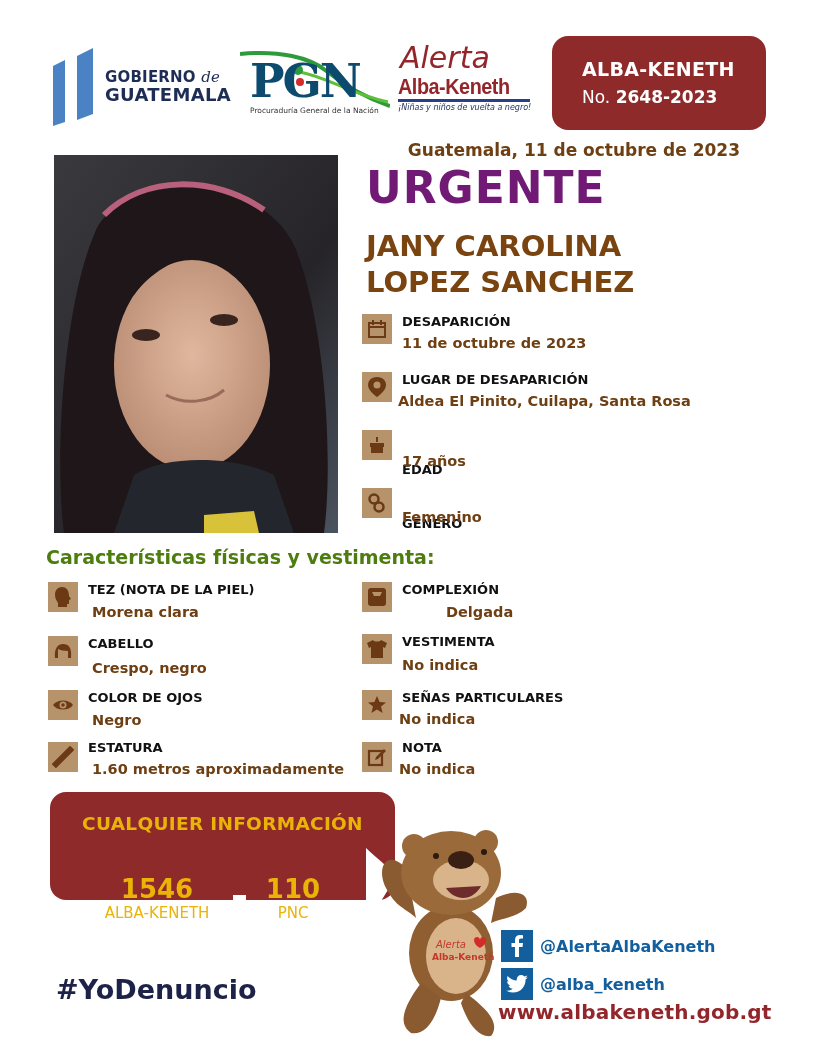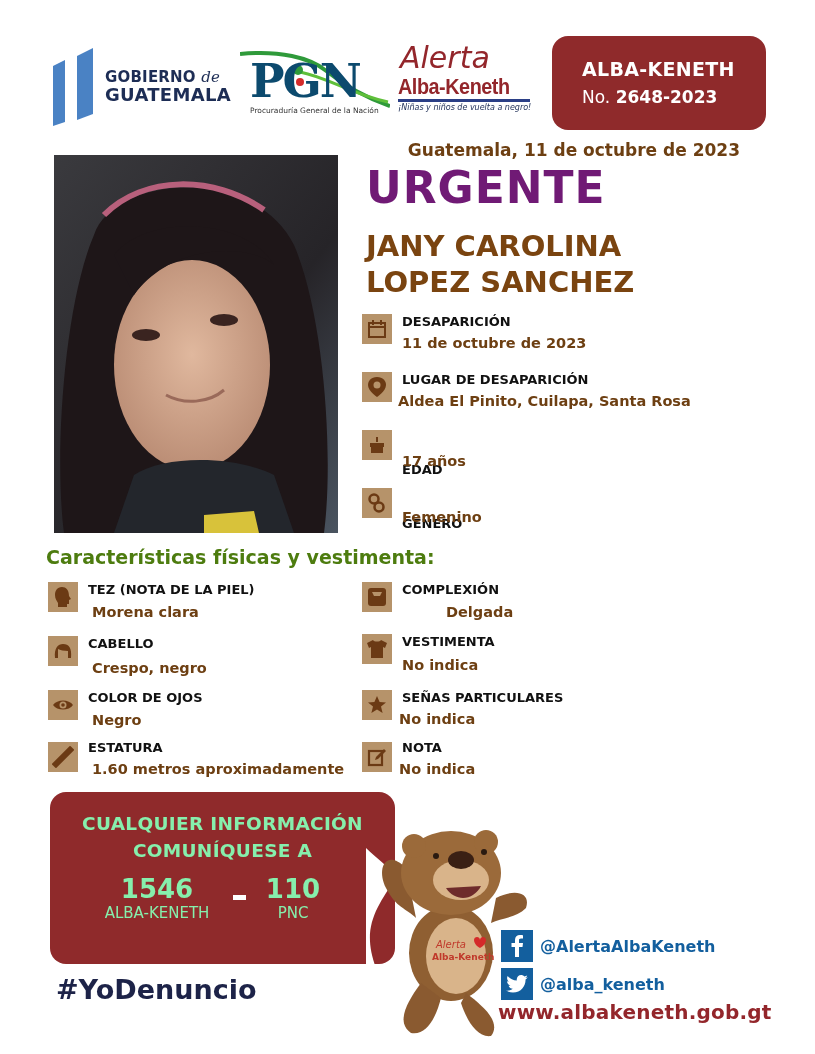--- a/index.html
+++ b/index.html
@@ -39,21 +39,21 @@
   .name { left: 358px; top: 228px; font-size: 29px; font-weight: bold; color: #7a4410; line-height: 36px; margin-left: 8px; }
 
   .info-item { position: absolute; left: 362px; }
   .icon-box { position: absolute; width: 30px; height: 30px; background: #b6936a; display: flex; align-items: center; justify-content: center; }
   .info-label { position: absolute; font-size: 13px; font-weight: bold; color: #111; white-space: nowrap; }
   .info-value { position: absolute; font-size: 14.5px; font-weight: bold; color: #6d3f12; white-space: nowrap; }
 
   .section-title { left: 46px; top: 546px; font-size: 19px; font-weight: bold; color: #4d7c0f; }
 
   
-  .contact { left: 50px; top: 792px; width: 345px; height: 172px; background: #8f2a2b; border-radius: 16px; color: #86efac; }
+  .contact { left: 50px; top: 792px; width: 345px; height: 108px; background: #8f2a2b; border-radius: 16px; color: #eab308; }
   .contact .c1 { position: absolute; left: 0; width: 100%; top: 18px; text-align: center; font-size: 18.5px; font-weight: bold; letter-spacing: 0.3px; line-height: 27px; }
   .contact .num { position: absolute; font-size: 26px; font-weight: bold; text-align: center; }
   .contact .lbl { position: absolute; font-size: 15px; text-align: center; }
   .contact .dash { position: absolute; left: 183px; top: 103px; width: 13px; height: 5px; background: #fff; }
 
   .bear { left: 366px; top: 808px; width: 170px; height: 230px; }
 
   .social-row { position: absolute; left: 501px; display: flex; align-items: center; }
   .social-icon { width: 32px; height: 32px; background: #135f9e; display: flex; align-items: center; justify-content: center; color: #fff; }
   .social-text { margin-left: 7px; font-size: 16px; font-weight: bold; color: #135f9e; }
@@ -255,21 +255,20 @@
         <path d="M8,13 L9,10 L17,2 L19,4 L11,12 Z" fill="#6b3a14"></path>
       </svg>
   </div>
   <div class="info-label" style="left:40px;top:-2px;">NOTA</div>
   <div class="info-value" style="left:37px;top:19px;">No indica</div>
 </div>
 
 <div class="abs contact">
   <div class="c1">
     <div>CUALQUIER INFORMACIÓN</div>
-    <div>COMUNÍQUESE A</div>
   </div>
   <div class="num" style="left:52px;top:82px;width:110px;">1546</div>
   <div class="lbl" style="left:32px;top:112px;width:150px;">ALBA-KENETH</div>
   <div class="dash"></div>
   <div class="num" style="left:208px;top:82px;width:70px;">110</div>
   <div class="lbl" style="left:208px;top:112px;width:70px;">PNC</div>
 </div>
 
 <svg class="abs bear" viewBox="0 0 170 230">
   <path d="M30,70 C10,100 -5,120 10,160 L40,190 L40,220 L0,226 L0,40 C10,50 25,60 30,70 Z" fill="#ffffff"></path>

